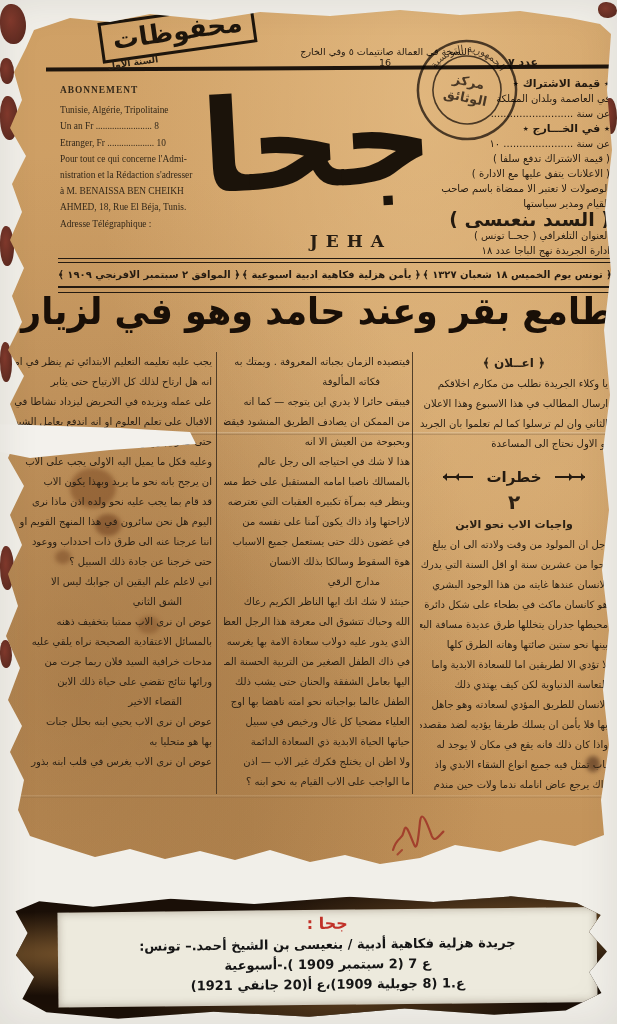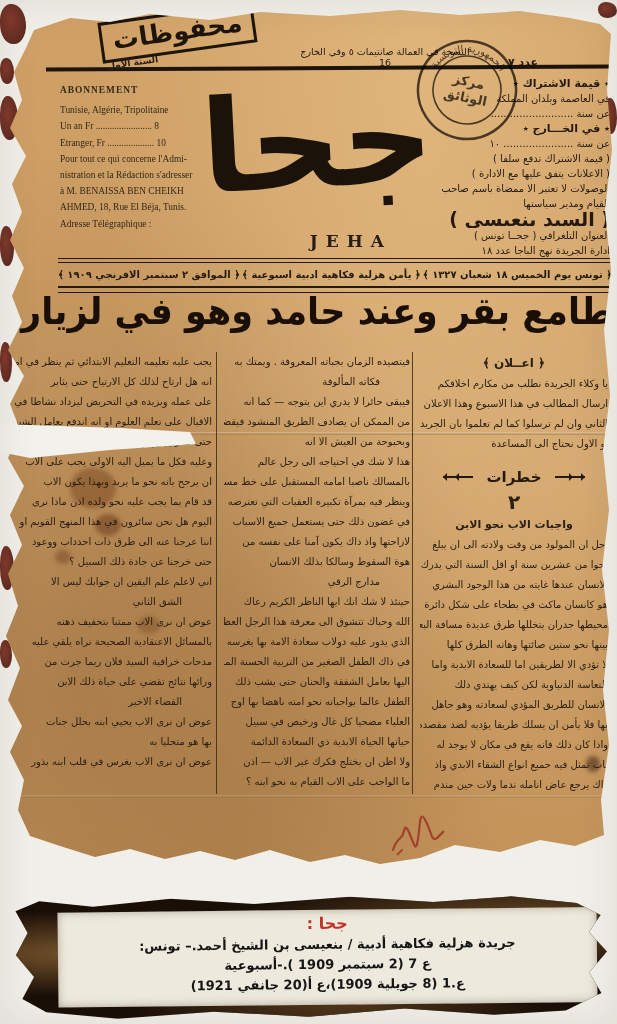--- a/index.html
+++ b/index.html
@@ -229,22 +229,22 @@
     <div class="colblock" style="left:224px;width:186px">
       <div>
           <div class="line">فيتصيده الزمان بجباته المعروفة . ويمتك به</div>
           <div class="line short">فكاته المألوفة</div>
           <div class="line">فيبقى حائرا لا يدري اين يتوجه — كما انه</div>
           <div class="line">من الممكن ان يصادف الطريق المنشود فيقضي</div>
           <div class="line">وبحبوحة من العيش الا انه</div>
           <div class="line">هذا لا شك في احتياجه الى رجل عالم</div>
           <div class="line">بالمسالك ناصبا امامه المستقبل على خط مستقيم</div>
           <div class="line">وينظر فيه بمرآة تكبيره العقبات التي تعترضه</div>
+          <div class="line">لازاحتها واذ ذاك يكون آمنا على نفسه من</div>
           <div class="line">في غضون ذلك حتى يستعمل جميع الاسباب</div>
-          <div class="line">لازاحتها واذ ذاك يكون آمنا على نفسه من</div>
           <div class="line">هوة السقوط وسالكا بذلك الانسان</div>
           <div class="line short">مدارج الرقي</div>
           <div class="line">حينئذ لا شك انك ايها الناظر الكريم رعاك</div>
           <div class="line">الله وحباك تتشوق الى معرفة هذا الرجل العظيم</div>
           <div class="line">الذي يدور عليه دولاب سعادة الامة بها يغرسه</div>
           <div class="line">في ذاك الطفل الصغير من التربية الحسنة المندفع</div>
           <div class="line">اليها بعامل الشفقة والحنان حتى يشب ذلك</div>
           <div class="line">الطفل عالما بواجباته نحو امته ناهضا بها اوج</div>
           <div class="line">العلياء مضحيا كل غال ورخيص في سبيل</div>
           <div class="line">حياتها الحياة الابدية ذي السعادة الدائمة</div>

